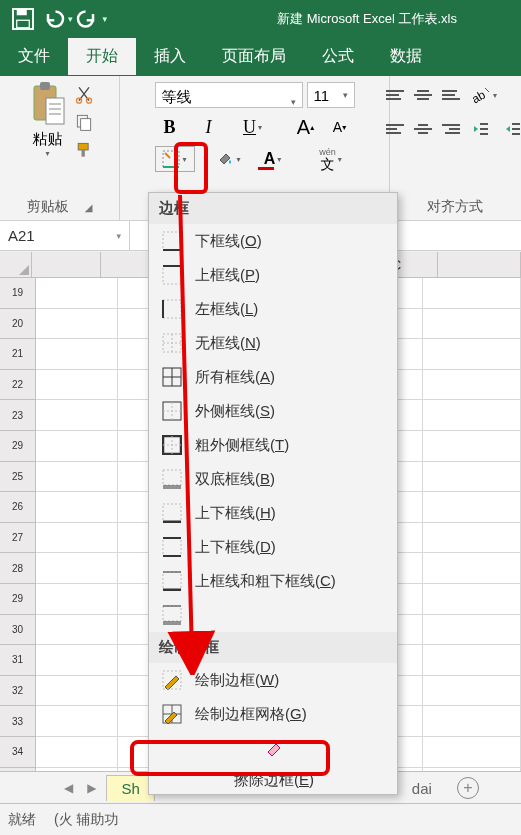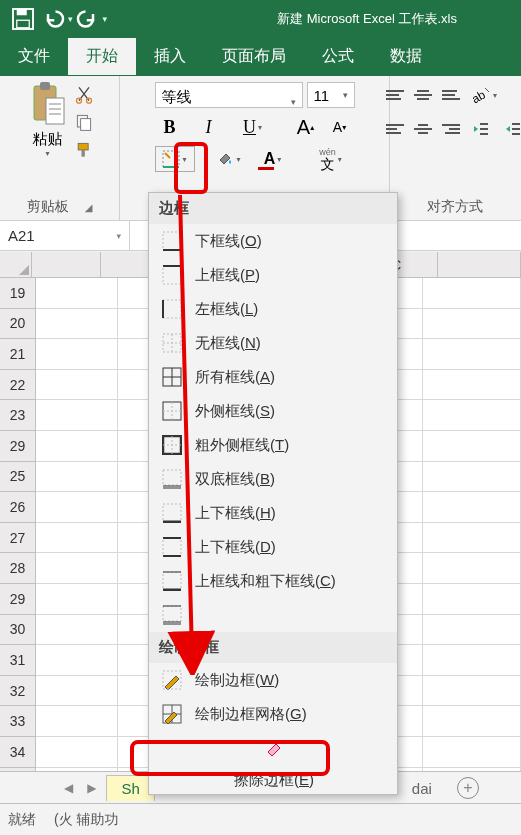--- a/index.html
+++ b/index.html
@@ -171,21 +171,21 @@
   .col-d { width:120px; }
 
   .grid-body { position:absolute; top:26px; left:0; right:0; bottom:0; }
   .grid-row { display:flex; height:30.6px; }
   .row-head {
     width:44px;
     border-right:1px solid #c0c0c0;
     border-bottom:1px solid #c0c0c0;
     background:#eceaea;
     display:flex; align-items:center; justify-content:center;
-    font-size:14px; color:#333;
+    font-size:10px; color:#333;
   }
   .cell {
     border-right:1px solid #d8d8d8;
     border-bottom:1px solid #d8d8d8;
     height:100%;
   }
 
   
   .border-menu {
     position:absolute;

